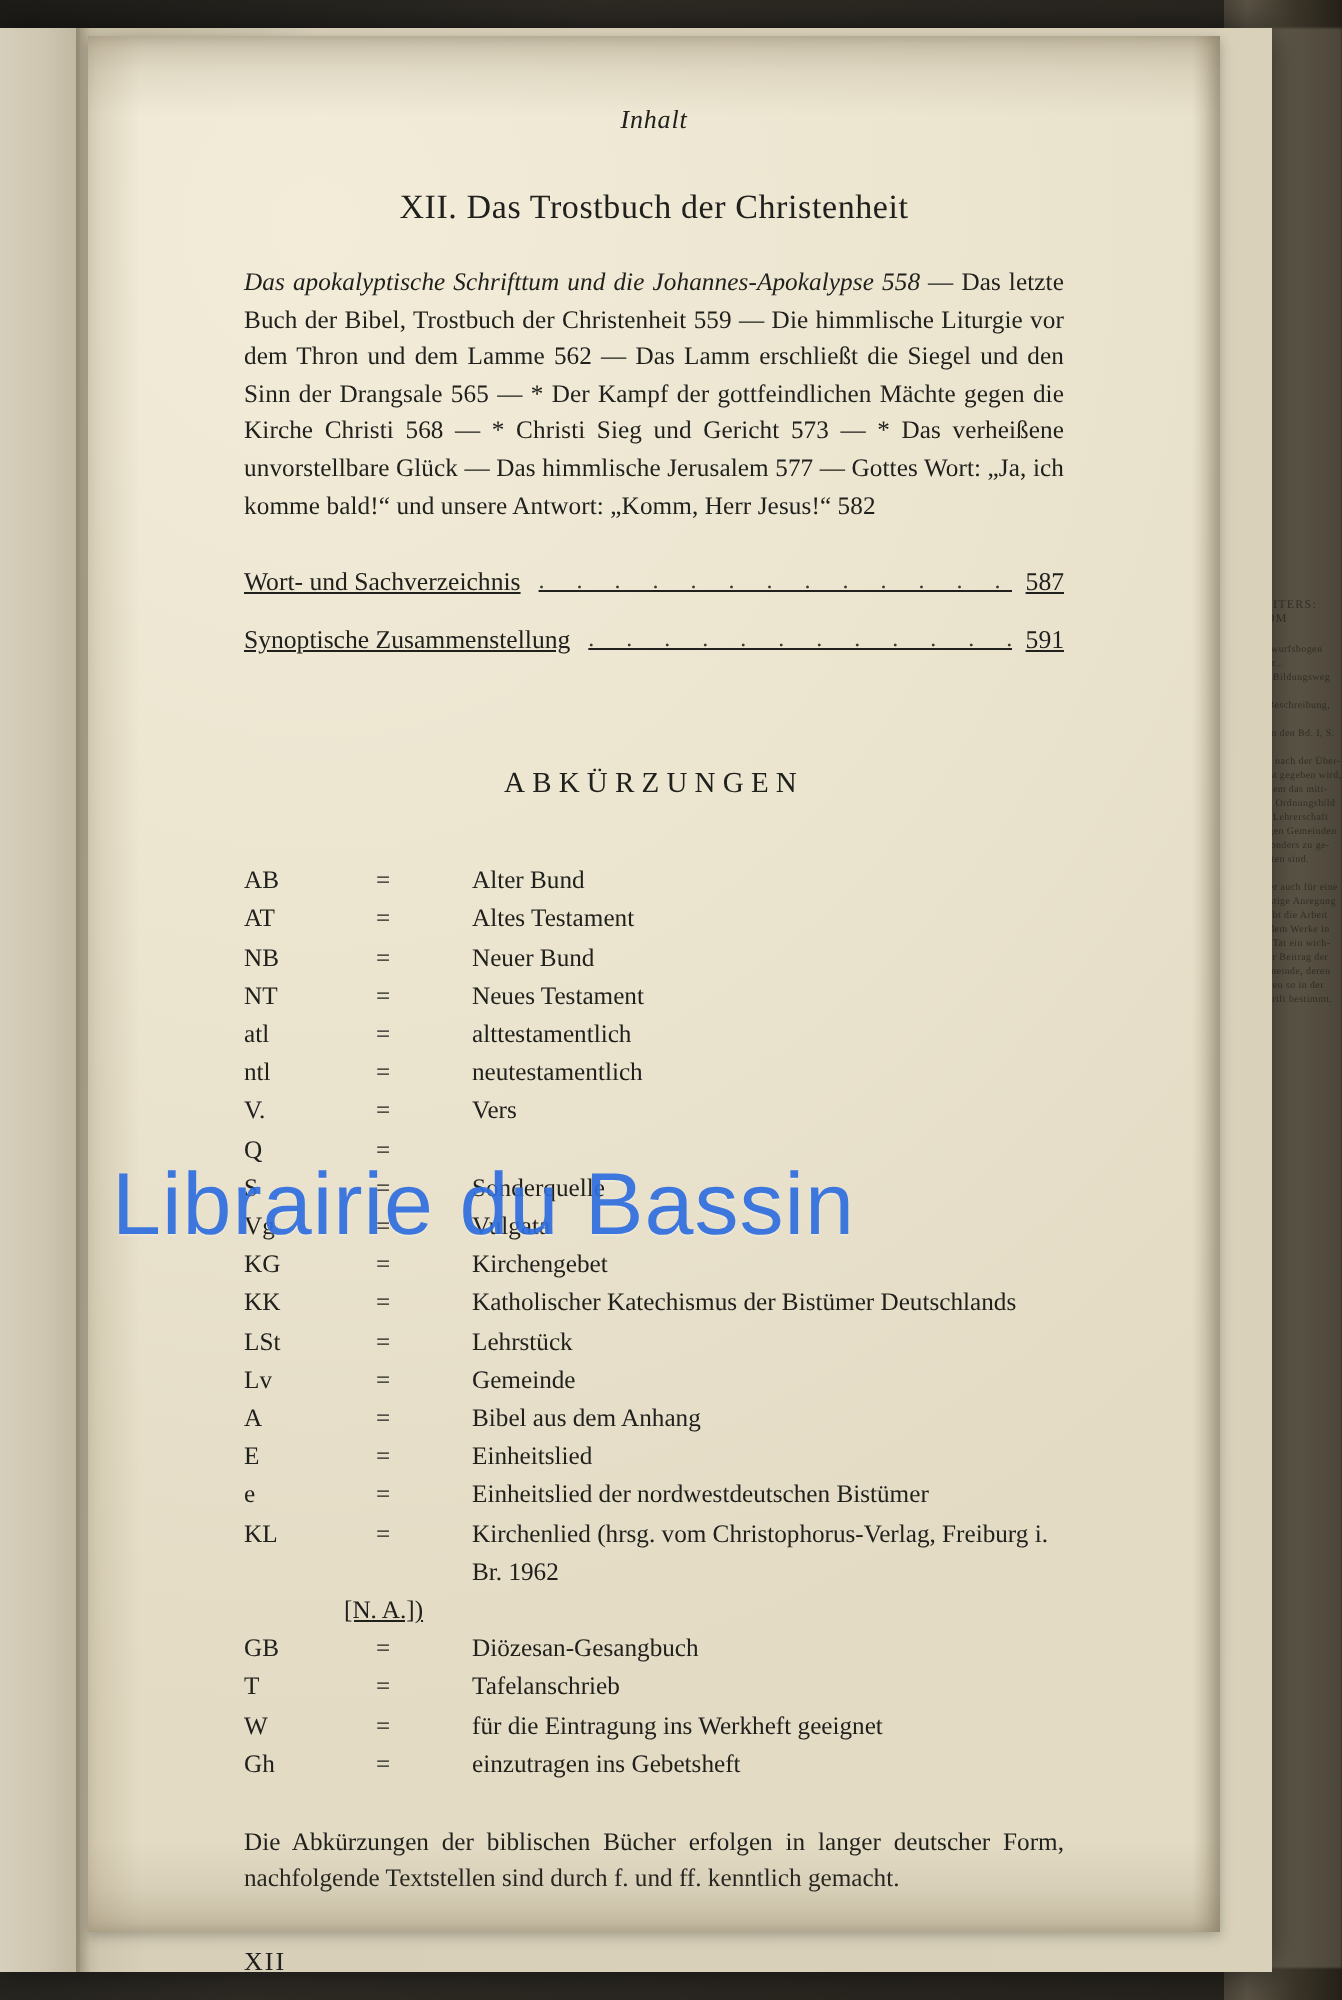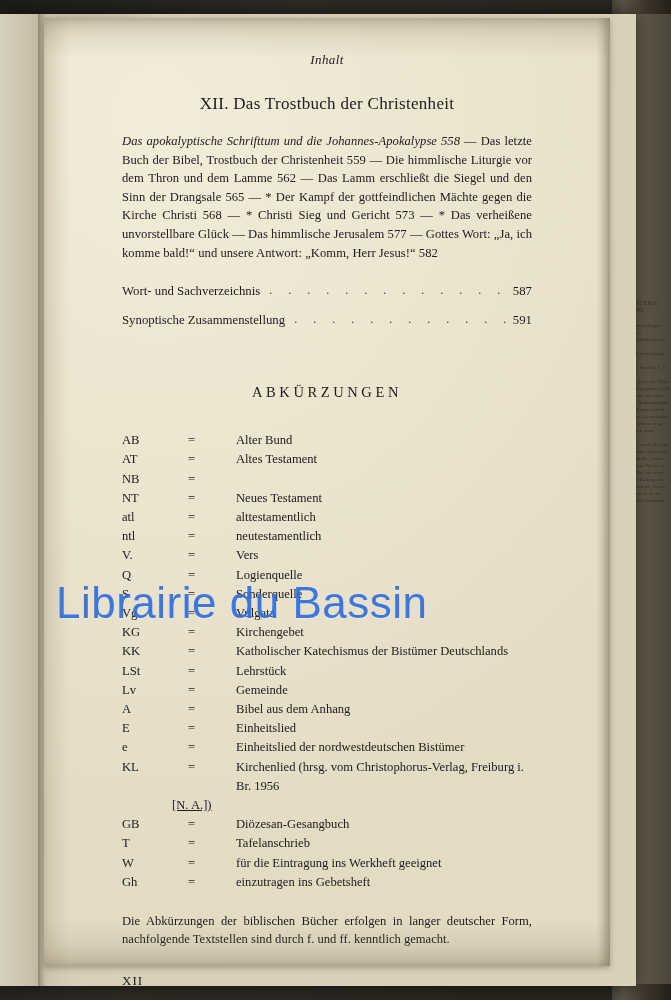--- a/index.html
+++ b/index.html
@@ -154,20 +154,21 @@
     margin-bottom: 22px;
     letter-spacing: .05px;
   }
   .toc-para i { }
 
   .toc-line {
     display: flex;
     align-items: flex-end;
     font-size: 12.8px;
     margin-bottom: 14px;
+    text-decoration: underline;
   }
   .toc-line .lbl { white-space: nowrap; }
   .toc-line .dots {
     flex: 1;
     margin: 0 7px 0 9px;
     overflow: hidden;
     white-space: nowrap;
     letter-spacing: 6.5px;
     color: #3a382f;
     font-size: 12px;
@@ -312,20 +313,21 @@
             <span class="v">Alter Bund</span>
           </div>
           <div class="abbr-row">
             <span class="k">AT</span>
             <span class="eq">=</span>
             <span class="v">Altes Testament</span>
           </div>
           <div class="abbr-row">
             <span class="k">NB</span>
             <span class="eq">=</span>
+            <span class="v">Neuer Bund</span>
           </div>
           <div class="abbr-row">
             <span class="k">NT</span>
             <span class="eq">=</span>
             <span class="v">Neues Testament</span>
           </div>
           <div class="abbr-row">
             <span class="k">atl</span>
             <span class="eq">=</span>
             <span class="v">alttestamentlich</span>
@@ -336,21 +338,20 @@
             <span class="v">neutestamentlich</span>
           </div>
           <div class="abbr-row">
             <span class="k">V.</span>
             <span class="eq">=</span>
             <span class="v">Vers</span>
           </div>
           <div class="abbr-row">
             <span class="k">Q</span>
             <span class="eq">=</span>
-            <span class="v">Logienquelle</span>
           </div>
           <div class="abbr-row">
             <span class="k">S</span>
             <span class="eq">=</span>
             <span class="v">Sonderquelle</span>
           </div>
           <div class="abbr-row">
             <span class="k">Vg</span>
             <span class="eq">=</span>
             <span class="v">Vulgata</span>
@@ -386,21 +387,21 @@
             <span class="v">Einheitslied</span>
           </div>
           <div class="abbr-row">
             <span class="k">e</span>
             <span class="eq">=</span>
             <span class="v">Einheitslied der nordwestdeutschen Bistümer</span>
           </div>
           <div class="abbr-row">
             <span class="k">KL</span>
             <span class="eq">=</span>
-            <span class="v">Kirchenlied (hrsg. vom Christophorus-Verlag, Freiburg i. Br. 1956</span>
+            <span class="v">Kirchenlied (hrsg. vom Christophorus-Verlag, Freiburg i. Br. 1962</span>
           </div>
           <div class="abbr-cont">[N. A.])</div>
           <div class="abbr-row">
             <span class="k">GB</span>
             <span class="eq">=</span>
             <span class="v">Diözesan-Gesangbuch</span>
           </div>
           <div class="abbr-row">
             <span class="k">T</span>
             <span class="eq">=</span>

